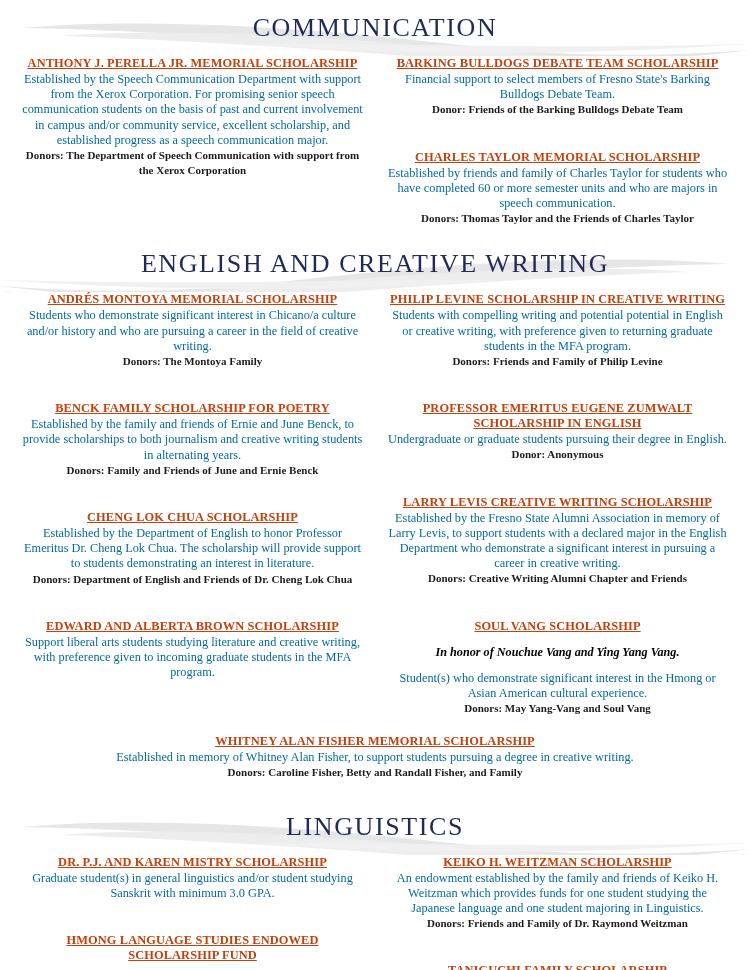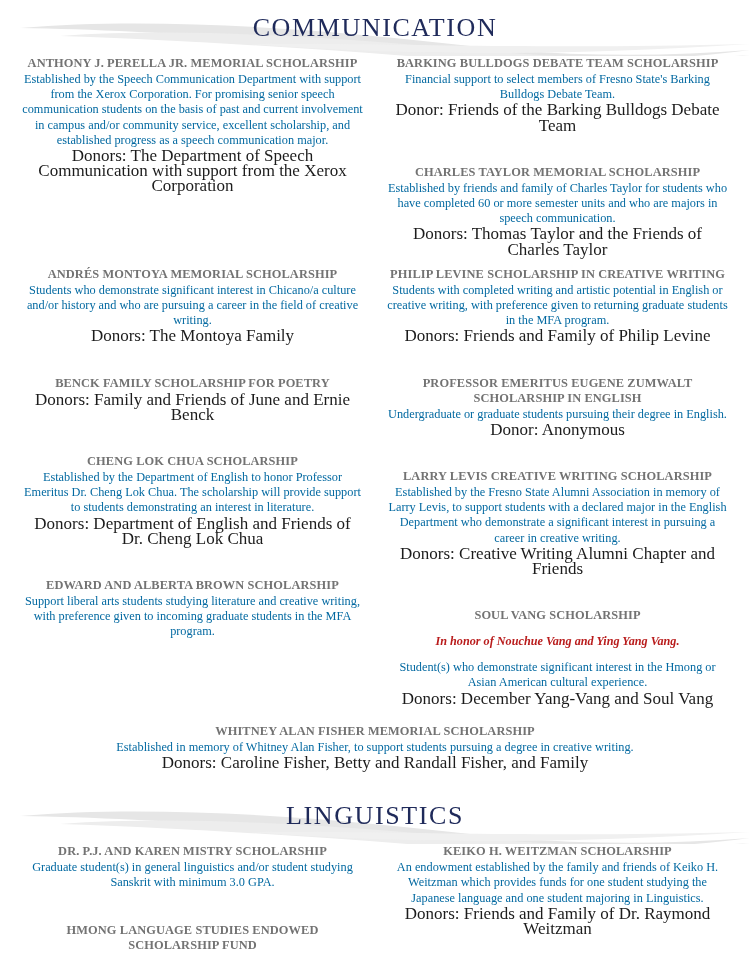--- a/index.html
+++ b/index.html
@@ -73,41 +73,42 @@
   .entry {
     text-align: center;
     margin: 0 0 14px 0;
   }
   .entry:last-child { margin-bottom: 0; }
 
   .entry-title {
     font-weight: bold;
     font-size: 12.4px;
     line-height: 15px;
-    color: #737373;
+    color: #c2410c;
     margin: 0 0 1px 0;
     letter-spacing: 0.1px;
+    text-decoration: underline;
   }
   .entry-subtitle {
     font-weight: bold;
     font-style: italic;
     font-size: 12.2px;
     line-height: 15px;
-    color: #b91c1c;
+    color: #000000;
     margin: 11px;
   }
   .entry-desc {
     font-size: 12.3px;
     line-height: 15.2px;
     color: #0369a1;
     margin: 0;
   }
   .entry-donors {
-    font-weight: normal;
-    font-size: 17px;
+    font-weight: bold;
+    font-size: 11px;
     line-height: 15.2px;
     color: #1c1c1c;
     margin: 0;
   }
 
   .full-width-entry {
     padding: 0 55px;
     box-sizing: border-box;
     text-align: center;
   }
@@ -150,70 +151,79 @@
           <div class="entry-desc">Established by friends and family of Charles Taylor for students who have completed 60 or more semester units and who are majors in speech communication.</div>
           <div class="entry-donors">Donors: Thomas Taylor and the Friends of Charles Taylor</div>
         </div>
       </div>
     </div>
   </div>
 
   <div class="gap-sm"></div>
 
   <div class="section">
+    <div class="section-header">
+      <svg class="swoosh mirrored" viewBox="0 0 750 56" preserveAspectRatio="none">
+        <path d="M20,28 C160,16 330,30 470,46 C570,57 660,57 750,50 C660,62 560,64 450,54 C320,42 150,30 20,28 Z" fill="#e6e6e6"></path>
+        <path d="M60,36 C200,26 360,40 500,52 C590,60 680,60 750,55 C670,66 560,68 460,60 C330,50 190,40 60,36 Z" fill="#ededed"></path>
+        <path d="M250,44 C360,42 520,50 750,44 C540,58 380,54 250,44 Z" fill="#f0f0f0"></path>
+      </svg>
+      <div class="section-title">ENGLISH AND CREATIVE WRITING</div>
+    </div>
 
     <div class="columns">
       <div class="column">
         <div class="entry">
           <div class="entry-title">ANDRÉS MONTOYA MEMORIAL SCHOLARSHIP</div>
           <div class="entry-desc">Students who demonstrate significant interest in Chicano/a culture and/or history and who are pursuing a career in the field of creative writing.</div>
           <div class="entry-donors">Donors: The Montoya Family</div>
         </div>
         <div class="gap-md"></div>
         <div class="entry">
           <div class="entry-title">BENCK FAMILY SCHOLARSHIP FOR POETRY</div>
+          <div class="entry-desc">Established by the family and friends of Ernie and June Benck, to provide scholarships to both journalism and creative writing students in alternating years.</div>
           <div class="entry-donors">Donors: Family and Friends of June and Ernie Benck</div>
         </div>
         <div class="gap-md"></div>
         <div class="entry">
           <div class="entry-title">CHENG LOK CHUA SCHOLARSHIP</div>
           <div class="entry-desc">Established by the Department of English to honor Professor Emeritus Dr. Cheng Lok Chua. The scholarship will provide support to students demonstrating an interest in literature.</div>
           <div class="entry-donors">Donors: Department of English and Friends of Dr. Cheng Lok Chua</div>
         </div>
         <div class="gap-md"></div>
         <div class="entry">
           <div class="entry-title">EDWARD AND ALBERTA BROWN SCHOLARSHIP</div>
           <div class="entry-desc">Support liberal arts students studying literature and creative writing, with preference given to incoming graduate students in the MFA program.</div>
         </div>
       </div>
 
       <div class="column">
         <div class="entry">
           <div class="entry-title">PHILIP LEVINE SCHOLARSHIP IN CREATIVE WRITING</div>
-          <div class="entry-desc">Students with completed writing and artistic potential in English or creative writing, with preference given to returning graduate students in the MFA program.</div>
+          <div class="entry-desc">Students with compelling writing and potential potential in English or creative writing, with preference given to returning graduate students in the MFA program.</div>
           <div class="entry-donors">Donors: Friends and Family of Philip Levine</div>
         </div>
         <div class="gap-md"></div>
         <div class="entry">
           <div class="entry-title">PROFESSOR EMERITUS EUGENE ZUMWALT SCHOLARSHIP IN ENGLISH</div>
           <div class="entry-desc">Undergraduate or graduate students pursuing their degree in English.</div>
           <div class="entry-donors">Donor: Anonymous</div>
         </div>
         <div class="gap-md"></div>
         <div class="entry">
           <div class="entry-title">LARRY LEVIS CREATIVE WRITING SCHOLARSHIP</div>
           <div class="entry-desc">Established by the Fresno State Alumni Association in memory of Larry Levis, to support students with a declared major in the English Department who demonstrate a significant interest in pursuing a career in creative writing.</div>
           <div class="entry-donors">Donors: Creative Writing Alumni Chapter and Friends</div>
         </div>
         <div class="gap-md"></div>
         <div class="entry">
           <div class="entry-title">SOUL VANG SCHOLARSHIP</div>
           <div class="entry-subtitle">In honor of Nouchue Vang and Ying Yang Vang.</div>
           <div class="entry-desc">Student(s) who demonstrate significant interest in the Hmong or Asian American cultural experience.</div>
-          <div class="entry-donors">Donors: December Yang-Vang and Soul Vang</div>
+          <div class="entry-donors">Donors: May Yang-Vang and Soul Vang</div>
         </div>
       </div>
     </div>
 
     <div class="gap-md"></div>
 
     <div class="entry full-width-entry">
       <div class="entry-title">WHITNEY ALAN FISHER MEMORIAL SCHOLARSHIP</div>
       <div class="entry-desc">Established in memory of Whitney Alan Fisher, to support students pursuing a degree in creative writing.</div>
       <div class="entry-donors">Donors: Caroline Fisher, Betty and Randall Fisher, and Family</div>

